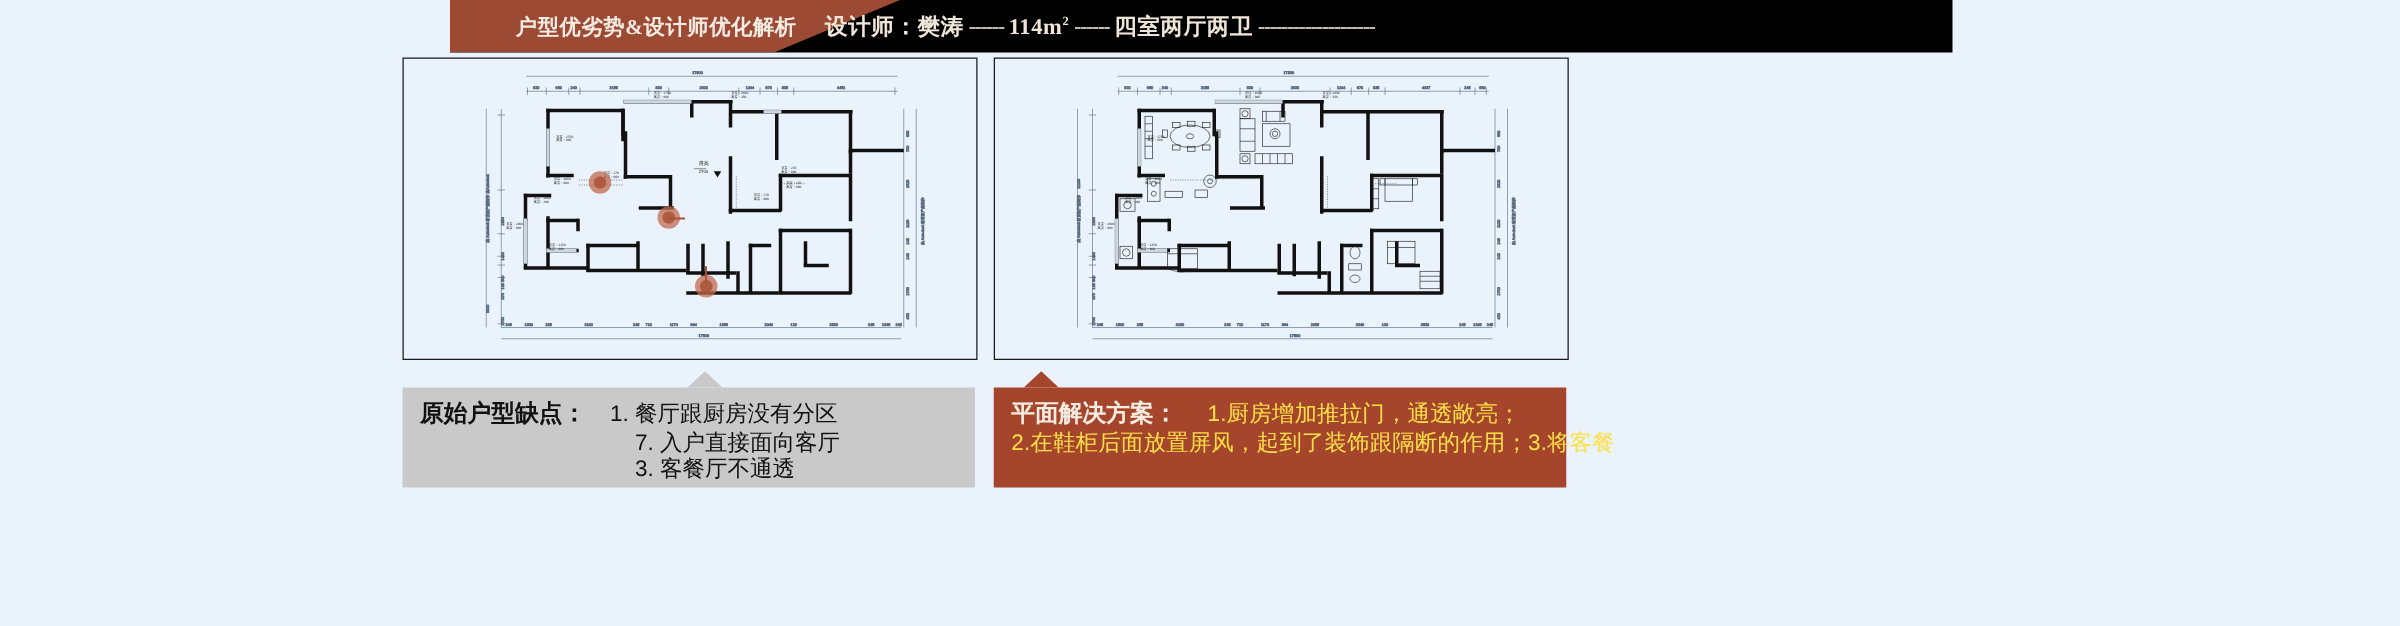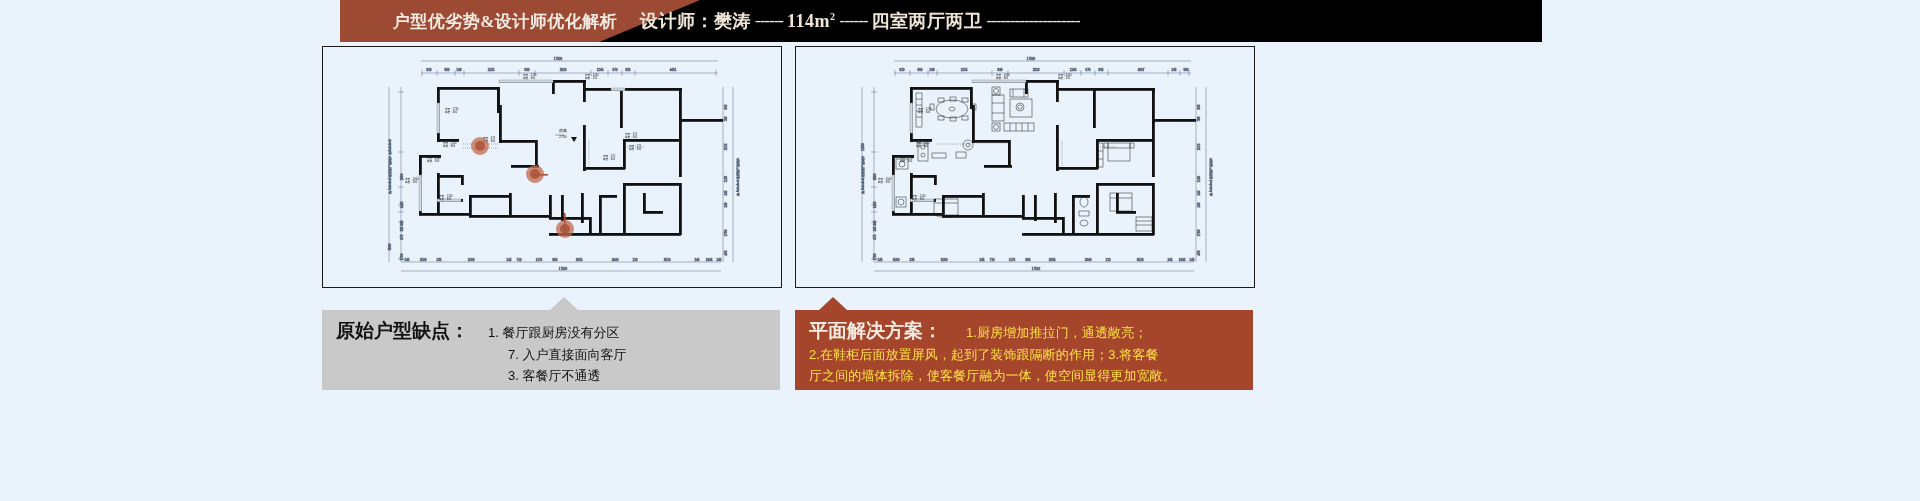--- a/index.html
+++ b/index.html
@@ -6,21 +6,21 @@
   body{
     width:1920px;height:501px;
     background:#eaf3fc;
     font-family:"Liberation Sans","DejaVu Sans",sans-serif;
     overflow:hidden;
     position:relative;
   }
 
   
   .banner{
-    position:absolute;left:340px;top:0;width:1202px;height:42px;
+    position:absolute;left:360px;top:0;width:1202px;height:42px;
     background:#000;
     overflow:hidden;
   }
   .banner-brown{
     position:absolute;left:0;top:0;width:360px;height:42px;
     background:#9d4a35;
     clip-path:polygon(0 0,100% 0,72% 100%,0 100%);
   }
   .banner-title{
     position:absolute;left:0;top:0;width:330px;height:42px;
@@ -79,21 +79,21 @@
   #callout-right .callout-arrow{left:24px;border-bottom:13px solid #a5462c;}
 
   .callout-head{
     font-family:"Liberation Serif","DejaVu Serif",serif;
     font-size:19px;font-weight:bold;
     white-space:nowrap;
   }
   #callout-left .callout-head{color:#111;}
   #callout-right .callout-head{color:#f6ece2;}
   .c-body{
-    font-size:13px;
+    font-size:18px;
     line-height:21px;
     white-space:nowrap;
   }
   #callout-left .c-body{color:#111;}
   #callout-right .c-body{color:#fde047;}
 
   #callout-left .rows{margin-left:0;}
   #callout-left .row2,#callout-left .row3{
     padding-left:172px;
   }
@@ -601,17 +601,14 @@
 <div class="callout" id="callout-right">
   <div class="callout-arrow"></div>
   <div class="rows">
     <div class="row1">
       <span class="callout-head">平面解决方案：</span>
       <span class="c-body">1.厨房增加推拉门，通透敞亮；</span>
     </div>
     <div class="row2">
       <span class="c-body">2.在鞋柜后面放置屏风，起到了装饰跟隔断的作用；3.将客餐</span>
     </div>
-    <div class="row3">
-      <span class="c-body">厅之间的墙体拆除，使客餐厅融为一体，使空间显得更加宽敞。</span>
-    </div>
   </div>
 </div>
 
 </body></html>

